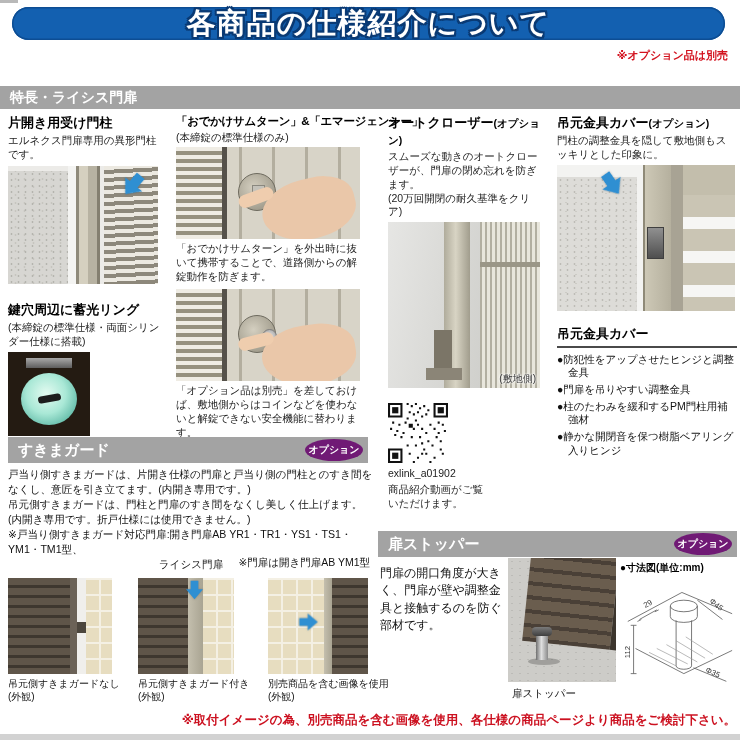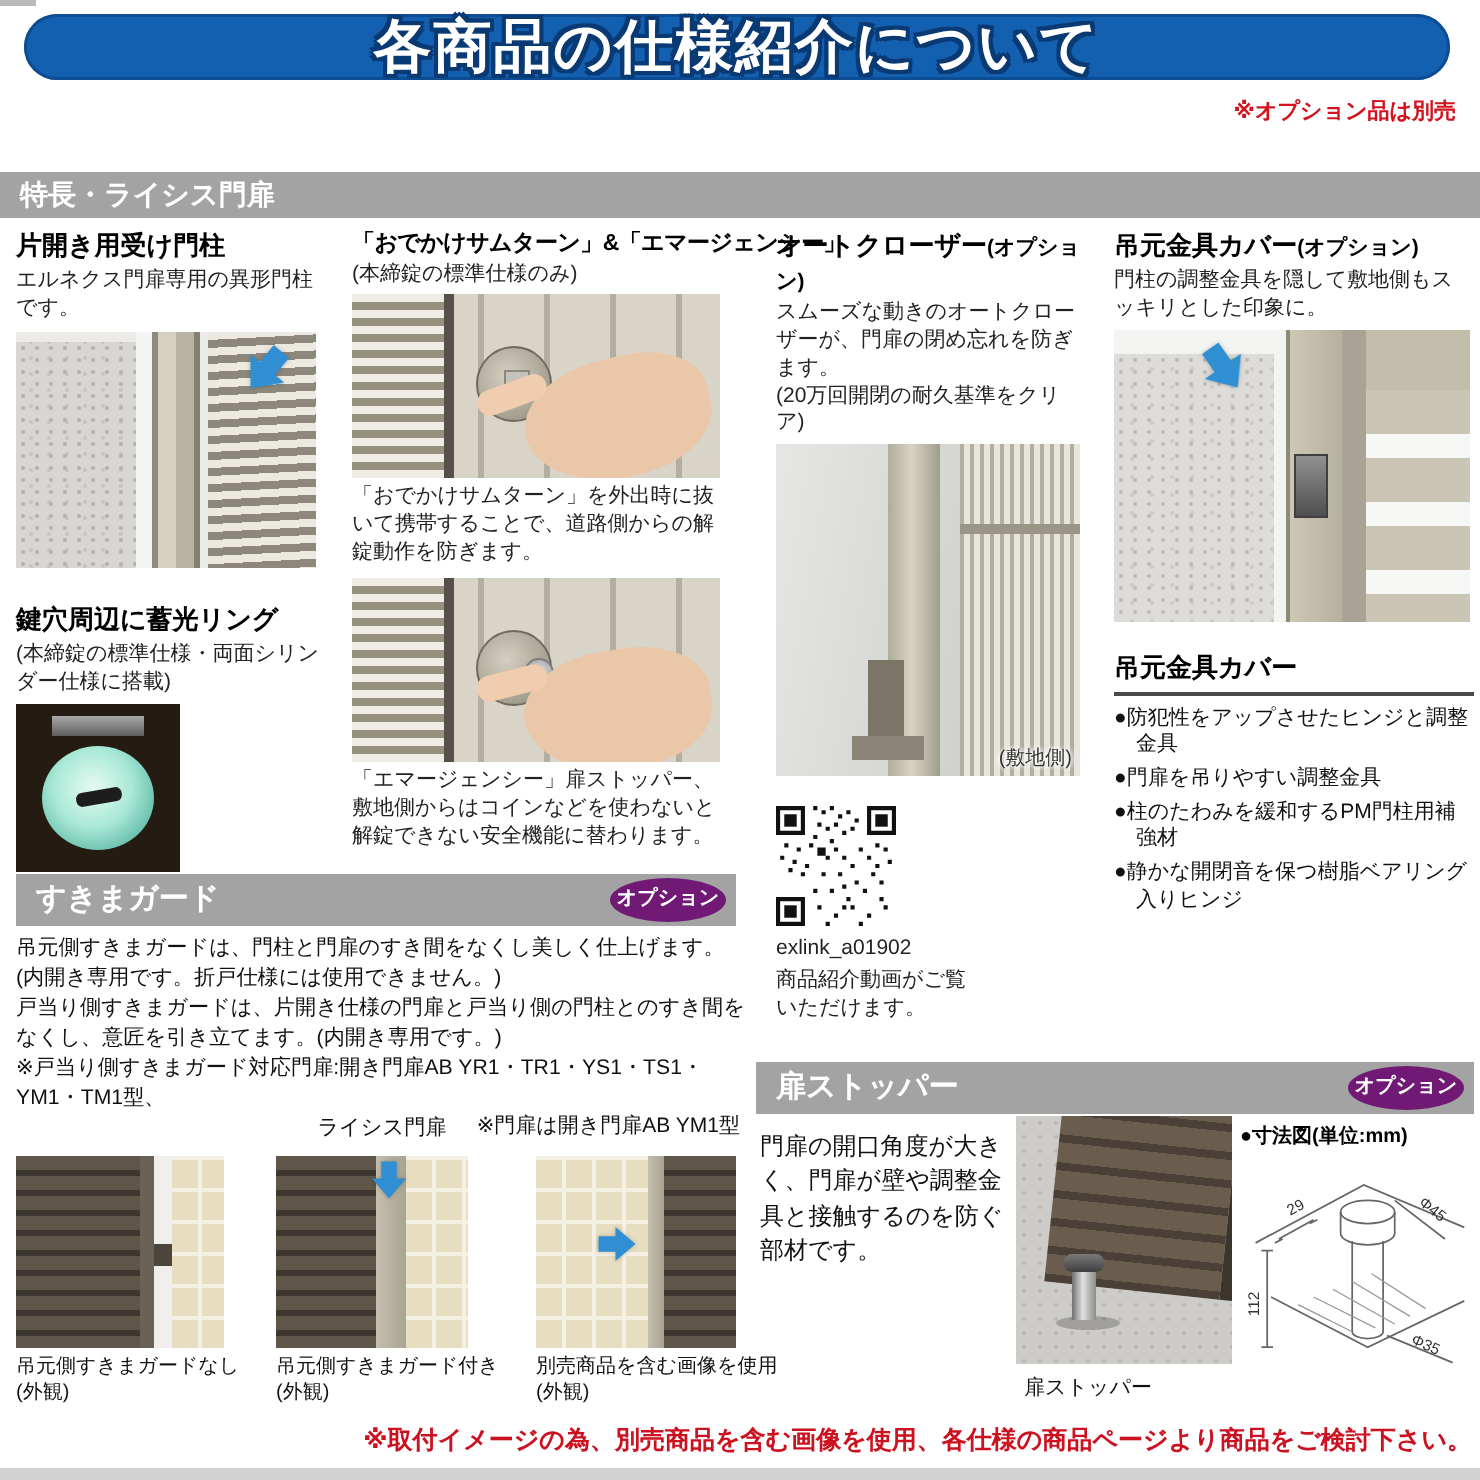--- a/index.html
+++ b/index.html
@@ -175,21 +175,21 @@
     </div>
     <p>「おでかけサムターン」を外出時に抜いて携帯することで、道路側からの解錠動作を防ぎます。</p>
     <div class="ph img-thumb" style="margin-top:6px;">
       <div class="louv2"></div>
       <div class="gapline"></div>
       <div class="cyl"></div>
       <div class="coin"></div>
       <div class="hand" style="transform:rotate(-8deg);top:36px;"></div>
       <div class="finger" style="transform:rotate(-14deg);top:46px;"></div>
     </div>
-    <p>「エマージェンシー」扉ストッパー、敷地側からはコインなどを使わないと解錠できない安全機能に替わります。</p>
+    <p>「オプション品は別売」を差しておけば、敷地側からはコインなどを使わないと解錠できない安全機能に替わります。</p>
   </div>
 
   <div class="col" id="col3">
     <h3><span>オートクローザー</span><span class="tsuf">(オプション)</span></h3>
     <p style="margin-bottom:0;">スムーズな動きのオートクローザーが、門扉の閉め忘れを防ぎます。</p>
     <p>(20万回開閉の耐久基準をクリア)</p>
     <div class="ph img-closer">
       <div class="cl-post"></div>
       <div class="cl-slats"></div>
       <div class="cl-rail"></div>
@@ -236,22 +236,22 @@
       <li>●柱のたわみを緩和するPM門柱用補強材</li>
       <li>●静かな開閉音を保つ樹脂ベアリング入りヒンジ</li>
     </ul>
   </div>
 
   <div class="bar" id="sukima-bar">
     <span>すきまガード</span>
     <span class="badge">オプション</span>
   </div>
   <div class="sk-text">
+    <p>戸当り側すきまガードは、片開き仕様の門扉と戸当り側の門柱とのすき間をなくし、意匠を引き立てます。(内開き専用です。)</p>
     <p>吊元側すきまガードは、門柱と門扉のすき間をなくし美しく仕上げます。(内開き専用です。折戸仕様には使用できません。)</p>
-    <p>戸当り側すきまガードは、片開き仕様の門扉と戸当り側の門柱とのすき間をなくし、意匠を引き立てます。(内開き専用です。)</p>
     <p><span>※戸当り側すきまガード対応門扉:開き門扉AB YR1・TR1・YS1・TS1・YM1・TM1型、</span><span class="sk-center">ライシス門扉</span></p>
   </div>
   <div class="sk-note-right">※門扉は開き門扉AB YM1型</div>
 
   <figure class="fig" style="left:8px;width:104px;">
     <div class="ph" style="width:104px;background:#f0efec;">
       <div class="gate-br" style="left:0;width:62px;"></div>
       <div class="gate-frame" style="left:62px;"></div>
       <div class="bracket" style="left:69px;top:44px;width:9px;height:11px;"></div>
       <div class="brick" style="left:78px;right:0;"></div>

